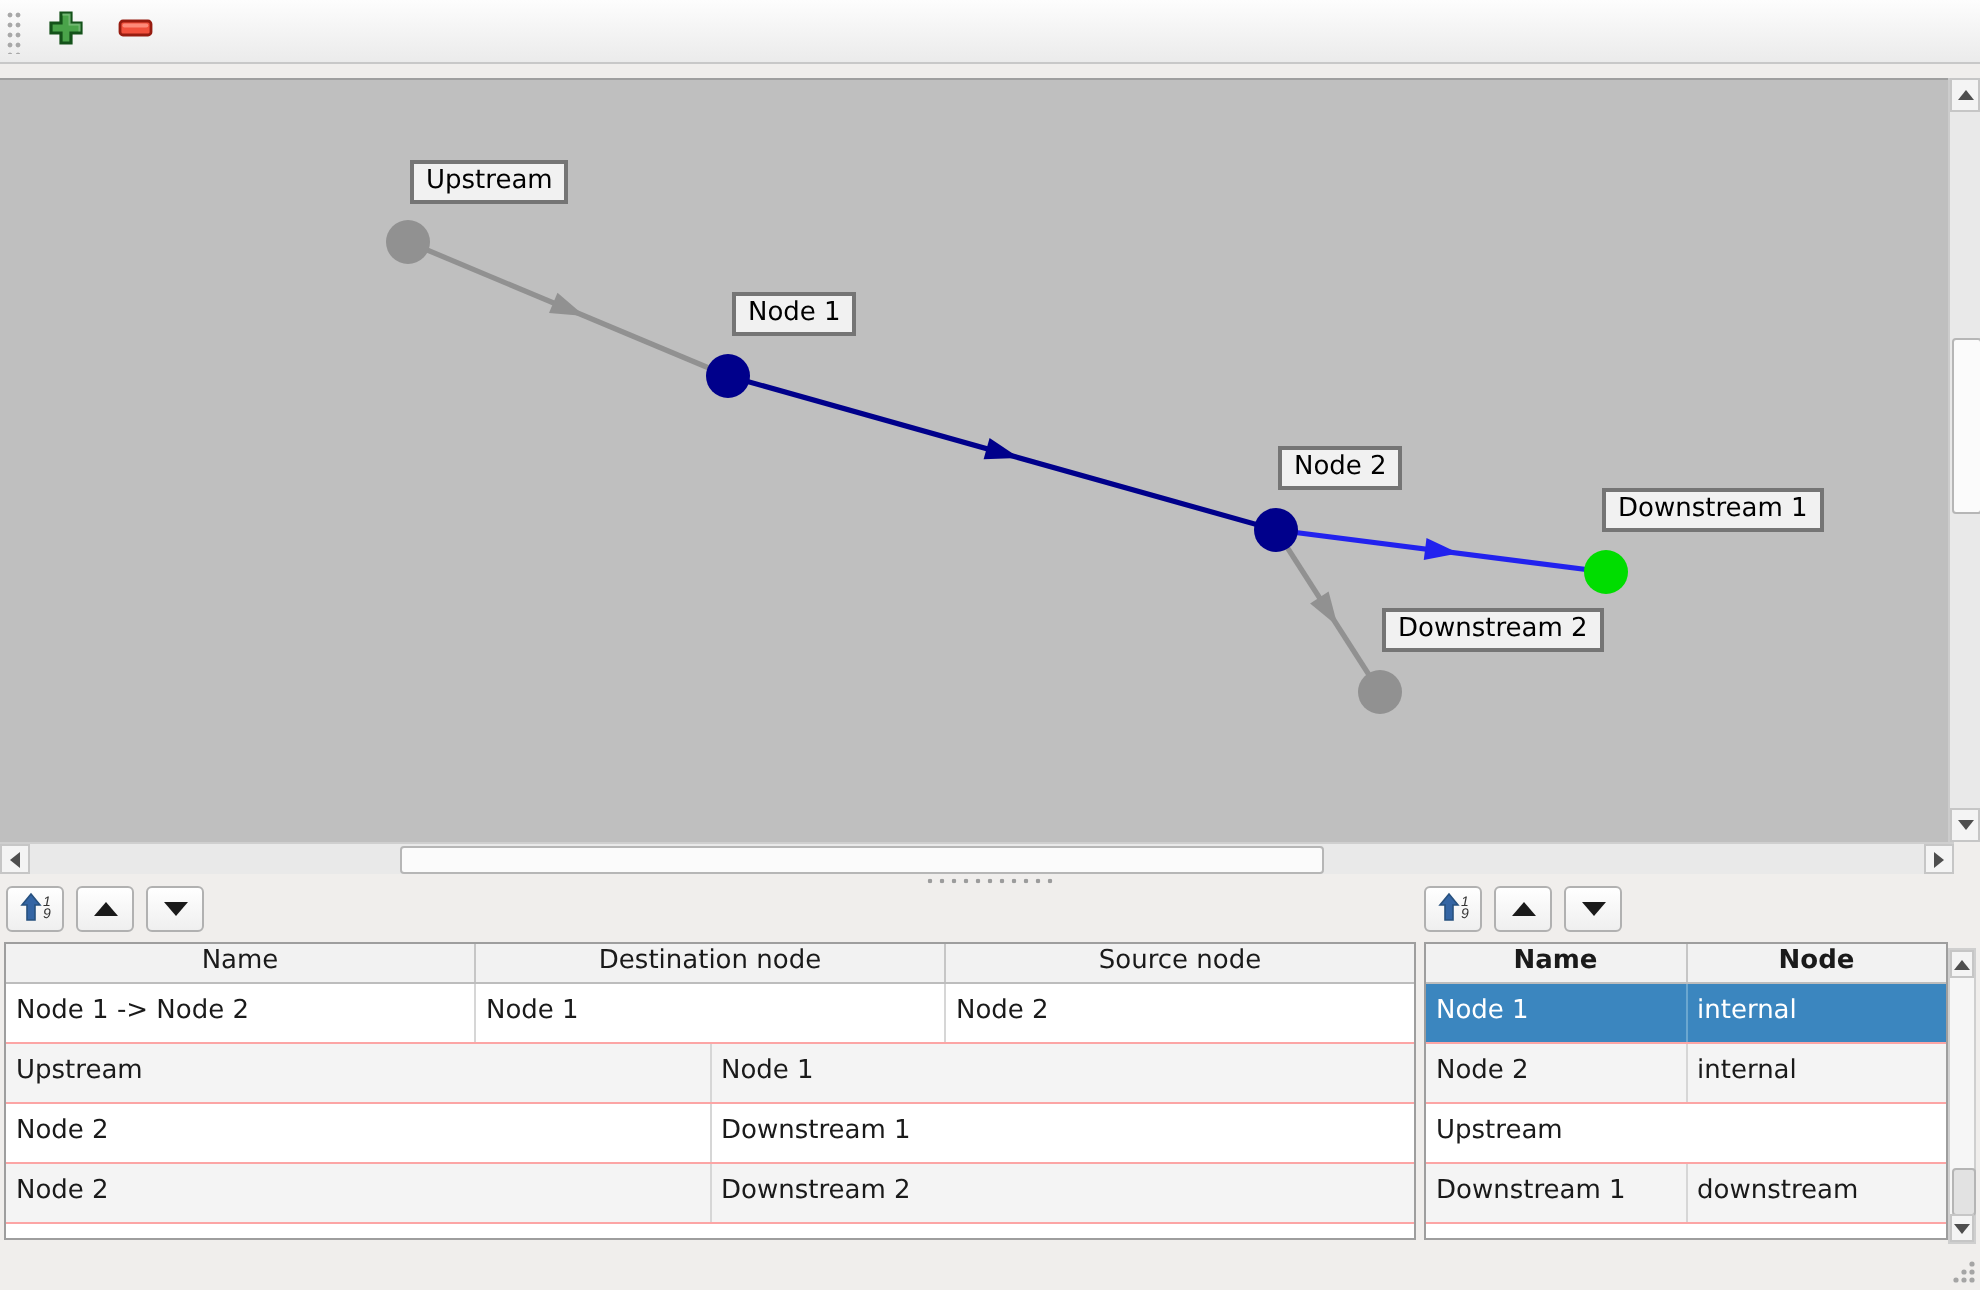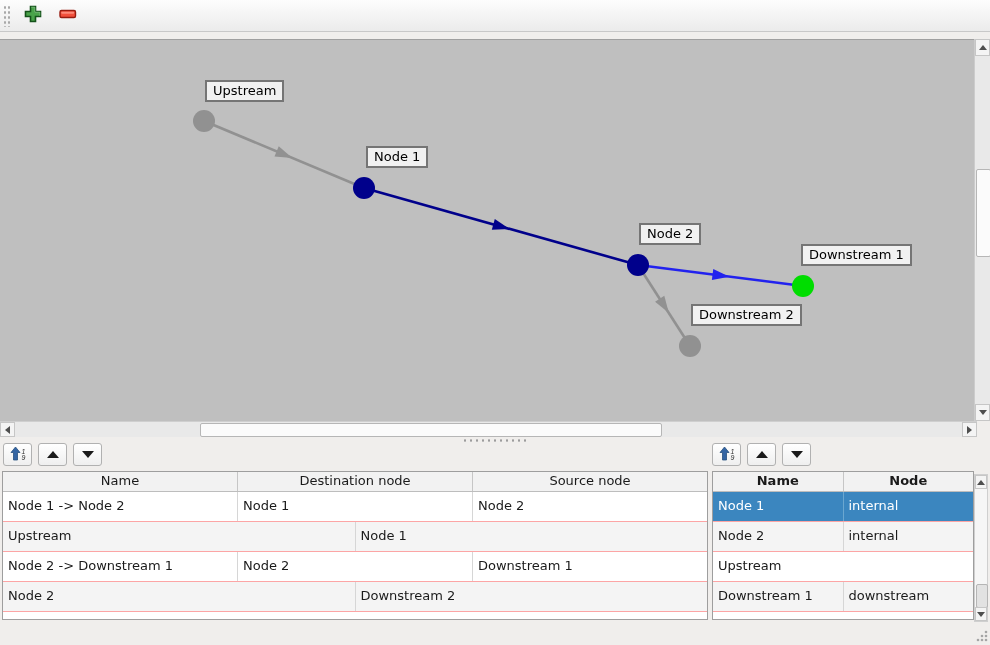--- a/index.html
+++ b/index.html
@@ -202,21 +202,20 @@
       <div class="tr">
         <div class="td">Node 1 -&gt; Node 2</div>
         <div class="td">Node 1</div>
         <div class="td">Node 2</div>
       </div>
       <div class="tr">
         <div class="td">Upstream</div>
         <div class="td">Node 1</div>
       </div>
       <div class="tr">
-        <div class="td">Node 2 -&gt; Downstream 1</div>
         <div class="td">Node 2</div>
         <div class="td">Downstream 1</div>
       </div>
       <div class="tr">
         <div class="td">Node 2</div>
         <div class="td">Downstream 2</div>
       </div>
       <div class="filler-row"></div>
     </div>
   </div>

